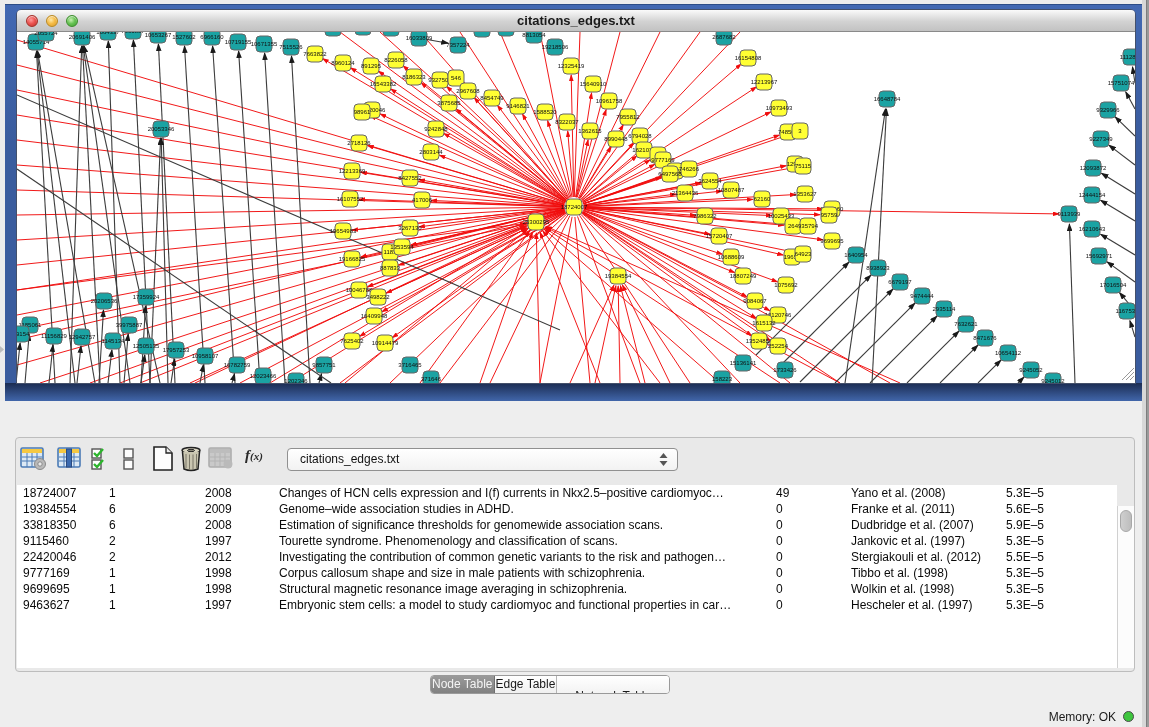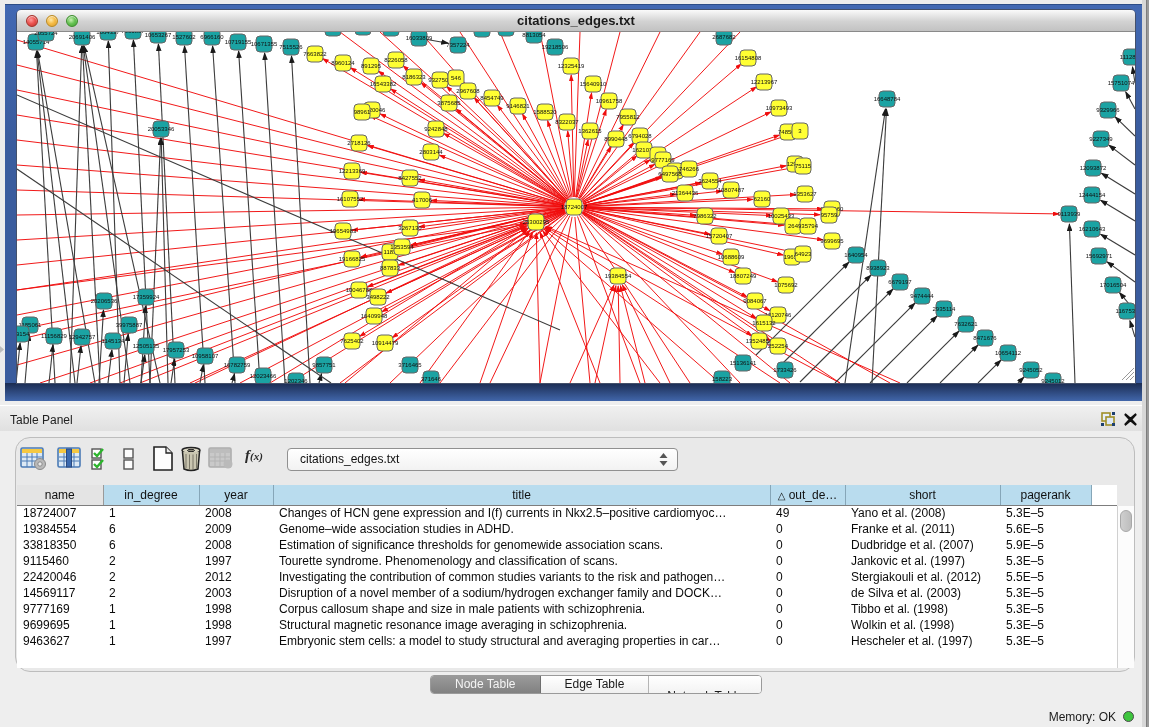--- a/index.html
+++ b/index.html
@@ -6,31 +6,31 @@
 #netwin{position:absolute;left:5px;top:4px;width:1138px;height:397px;border-top:1px solid #2c4c86;background:linear-gradient(180deg,#4268b2 0%,#3a5c9e 35%,#3a5c9e 100%)}
 #netwin .botshade{position:absolute;left:0;bottom:0;width:100%;height:18px;background:linear-gradient(180deg,#1b2c52,#4166aa)}
 #macwin{position:absolute;left:12px;top:5px;width:1118px;height:373px;box-shadow:0 0 0 1px #44506a;border-radius:5px 5px 0 0}
 #titlebar{position:absolute;left:0;top:0;width:100%;height:22px;background:linear-gradient(180deg,#fafafa,#d2d2d2 55%,#c2c2c2);border-radius:4px 4px 0 0;border-bottom:1px solid #8a8a8a}
 #titlebar .t{position:absolute;left:0;right:0;top:3px;text-align:center;font-size:13px;font-weight:bold;color:#1a1a1a}
 .tl{position:absolute;top:5px;width:12px;height:12px;border-radius:50%;box-shadow:inset 0 1px 1px rgba(255,255,255,.7)}
 #canvas{position:absolute;left:0;top:22px;width:1118px;height:351px;background:#fff;overflow:hidden}
 #tablepanel{position:absolute;left:0;top:401px;width:1149px;height:326px;background:#eee}
 #tpbar{position:absolute;left:0;top:4px;width:100%;height:26px;background:linear-gradient(180deg,#f0f0f0,#e0e0e0);border-top:1px solid #fff}
 #tpbar .t{position:absolute;left:10px;top:7px;font-size:12px;color:#222}
-#sunken{position:absolute;left:15px;top:36px;width:1120px;height:235px;background:#e9e9e9;border:1px solid #bdbdbd;border-radius:15px}
+#sunken{position:absolute;left:15px;top:36px;width:1120px;height:235px;background:#e9e9e9;border:1px solid #bdbdbd;border-radius:4px}
 #combo{position:absolute;left:271px;top:10px;width:391px;height:23px;background:linear-gradient(180deg,#fff,#f2f2f2);border:1px solid #909090;border-radius:4px;font-size:12px;color:#111;line-height:21px;padding-left:12px}
 #thetable{position:absolute;left:1px;top:47px;width:1100px;height:183px;background:#fff;overflow:hidden;font-size:12px}
 #scroll{position:absolute;left:1101px;top:68px;width:17px;height:162px;background:#fcfcfc;border-left:1px solid #d0d0d0}
 #scroll .thumb{position:absolute;left:2px;top:4px;width:12px;height:22px;background:linear-gradient(90deg,#cfcfcf,#bdbdbd);border:1px solid #a8a8a8;border-radius:6px}
 table{border-collapse:collapse;table-layout:fixed;width:1100px}
 th{height:20px;background:#b9dcee;font-weight:normal;font-size:12px;color:#111;border-right:1px solid #86a6b8;border-bottom:1px solid #7d7d7d;overflow:hidden;white-space:nowrap}
 th.name{background:#e4e4e4;border-right:1px solid #9a9a9a}
 td{height:16px;padding:0 0 0 6px;font-size:12px;color:#0a0a0a;white-space:nowrap;overflow:hidden}
 #tabs{position:absolute;left:430px;top:274px;height:19px;border:1px solid #9a9a9a;border-radius:4px;overflow:hidden;background:#fff}
-.tab{display:inline-block;height:19px;line-height:17px;font-size:12px;color:#1a1a1a;padding:0 24px;background:linear-gradient(180deg,#fff,#eee);border-right:1px solid #b5b5b5;vertical-align:top}
+.tab{display:inline-block;height:19px;line-height:17px;font-size:12px;color:#1a1a1a;padding:0 1px;background:linear-gradient(180deg,#fff,#eee);border-right:1px solid #b5b5b5;vertical-align:top}
 .tab.sel{background:linear-gradient(180deg,#9a9a9a,#7e7e7e);color:#f4f4f4;border-right:1px solid #6f6f6f}
 #memory{position:absolute;right:33px;top:309px;font-size:12px;color:#1a1a1a}
 #memdot{position:absolute;right:15px;top:310px;width:11px;height:11px;border-radius:50%;background:#3dc53d;border:1px solid #4a4a4a}
 #rightstrip{position:absolute;right:0;top:0;width:3px;height:727px;background:#9a9a9a;border-left:1px solid #7d7d7d}
 #rightstrip .lite{position:absolute;left:-5px;top:0;width:4px;height:727px;background:#d7d7d7}
 .icon{position:absolute;top:8px}
 </style></head><body>
 <div id="netwin">
     <div class="botshade"></div>
     <div id="macwin">
@@ -826,33 +826,20 @@
 <g stroke="#999" stroke-width="1">
             <line x1="1122" y1="380" x2="1134" y2="368"></line>
             <line x1="1126" y1="380" x2="1134" y2="372"></line>
             <line x1="1130" y1="380" x2="1134" y2="376"></line>
           </g>
 </svg>
       </div>
 </div>
   </div>
 <div id="tablepanel">
-<div id="tpbar">
-      <div class="t">Table Panel</div>
-<svg width="15" height="15" style="position:absolute;right:33px;top:6px">
-        <rect x="1" y="1" width="8" height="8" fill="#e8f0fa" stroke="#a08f28" stroke-width="1.6"></rect>
-        <rect x="5" y="5" width="8" height="8" fill="#dde9f8" stroke="#a08f28" stroke-width="1.6"></rect>
-        <rect x="11" y="0" width="3" height="3" fill="#1c3f6e"></rect>
-        <rect x="0" y="11" width="3" height="3" fill="#1c3f6e"></rect>
-        <rect x="11" y="11" width="3" height="3" fill="#1c3f6e"></rect>
-      </svg>
-<svg width="13" height="13" style="position:absolute;right:12px;top:7px">
-        <path d="M1.5,1 L6.5,5.3 L11.5,1 L12,1.8 L7.6,6.5 L12,11.2 L11.5,12 L6.5,7.7 L1.5,12 L1,11.2 L5.4,6.5 L1,1.8 z" fill="#111" stroke="#111" stroke-width="1.4" stroke-linejoin="round"></path>
-      </svg>
-</div>
 <div id="sunken">
 <svg class="icon" width="28" height="26" style="left:4px">
         <rect x="1" y="2" width="22" height="19" rx="1.5" fill="#dce9f5" stroke="#4a7ab5" stroke-width="1.6"></rect>
         <rect x="2" y="3" width="20" height="4" fill="#f5c842"></rect>
         <path d="M2 11 h20 M2 15 h20 M7 7 v14 M12 7 v14 M17 7 v14" stroke="#4a7ab5" stroke-width="1"></path>
         <g>
           <circle cx="20" cy="18" r="5.5" fill="#b9b9b9" stroke="#8a8a8a"></circle>
           <circle cx="20" cy="18" r="2.2" fill="#e9e9e9" stroke="#8a8a8a"></circle>
         </g>
       </svg>
@@ -901,34 +888,24 @@
             <col style="width:96px">
             <col style="width:74px">
             <col style="width:497px">
             <col style="width:75px">
             <col style="width:155px">
             <col style="width:91px">
             <col style="width:26px">
           </colgroup>
           <tbody>
             <tr>
-              <th class="name">name</th>
-              <th>in_degree</th>
-              <th>year</th>
-              <th>title</th>
-              <th><span style="font-size:10px">△</span> out_de…</th>
-              <th>short</th>
-              <th>pagerank</th>
-              <th style="background:#fff;border-right:none;border-bottom:1px solid #7d7d7d"></th>
-            </tr>
-            <tr>
               <td>18724007</td>
               <td>1</td>
               <td>2008</td>
-              <td>Changes of HCN gene expression and I(f) currents in Nkx2.5–positive cardiomyoc…</td>
+              <td>Changes of HCN cells expression and I(f) currents in Nkx2.5–positive cardiomyoc…</td>
               <td>49</td>
               <td>Yano et al. (2008)</td>
               <td>5.3E–5</td>
               <td></td>
             </tr>
             <tr>
               <td>19384554</td>
               <td>6</td>
               <td>2009</td>
               <td>Genome–wide association studies in ADHD.</td>
@@ -954,34 +931,24 @@
               <td>Tourette syndrome. Phenomenology and classification of scans.</td>
               <td>0</td>
               <td>Jankovic et al. (1997)</td>
               <td>5.3E–5</td>
               <td></td>
             </tr>
             <tr>
               <td>22420046</td>
               <td>2</td>
               <td>2012</td>
-              <td>Investigating the contribution of common studies variants to the risk and pathogen…</td>
+              <td>Investigating the contribution of common genetic variants to the risk and pathogen…</td>
               <td>0</td>
               <td>Stergiakouli et al. (2012)</td>
               <td>5.5E–5</td>
-              <td></td>
-            </tr>
-            <tr>
-              <td>14569117</td>
-              <td>2</td>
-              <td>2003</td>
-              <td>Disruption of a novel member of a sodium/hydrogen exchanger family and DOCK…</td>
-              <td>0</td>
-              <td>de Silva et al. (2003)</td>
-              <td>5.3E–5</td>
               <td></td>
             </tr>
             <tr>
               <td>9777169</td>
               <td>1</td>
               <td>1998</td>
               <td>Corpus callosum shape and size in male patients with schizophrenia.</td>
               <td>0</td>
               <td>Tibbo et al. (1998)</td>
               <td>5.3E–5</td>
@@ -994,21 +961,21 @@
               <td>Structural magnetic resonance image averaging in schizophrenia.</td>
               <td>0</td>
               <td>Wolkin et al. (1998)</td>
               <td>5.3E–5</td>
               <td></td>
             </tr>
             <tr>
               <td>9463627</td>
               <td>1</td>
               <td>1997</td>
-              <td>Embryonic stem cells: a model to study structural and averaging properties in car…</td>
+              <td>Embryonic stem cells: a model to study cardiomyoc and functional properties in car…</td>
               <td>0</td>
               <td>Hescheler et al. (1997)</td>
               <td>5.3E–5</td>
               <td></td>
             </tr>
           </tbody>
         </table>
       </div>
 <div id="scroll">
         <div class="thumb"></div>

